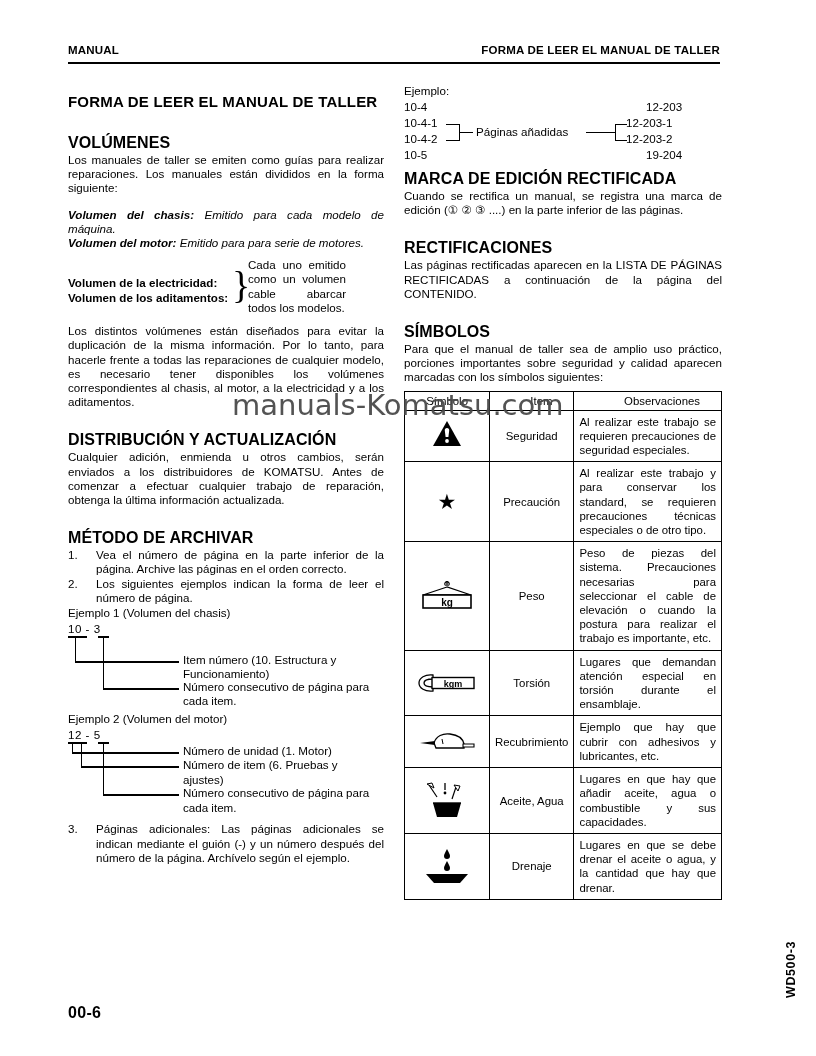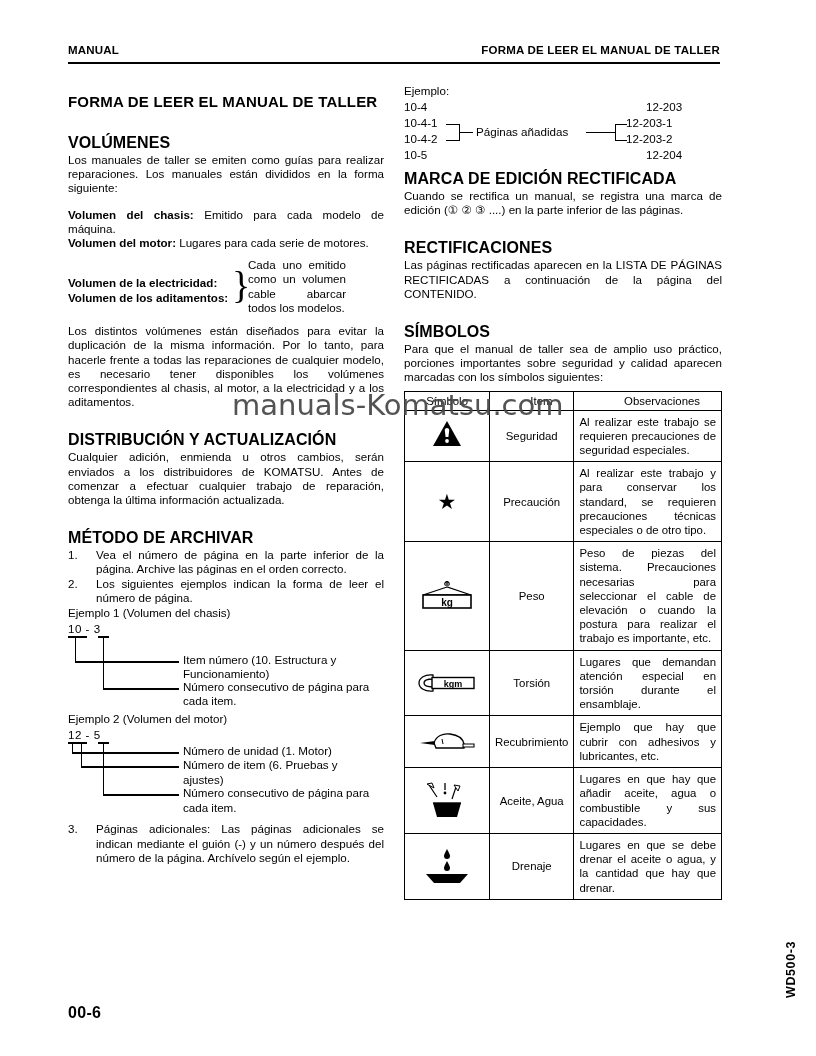--- a/index.html
+++ b/index.html
@@ -67,21 +67,21 @@
     font-weight: bold;
     margin: 0 0 1px 0;
     letter-spacing: 0.1px;
   }
   p.body {
     font-size: 11.6px;
     line-height: 14.2px;
     margin: 0 0 12px 0;
     text-align: justify;
   }
-  p.body.tight { margin-bottom: 0; }
+  p.body.tight { margin-bottom: 0; font-style: italic; }
   p.body b { font-weight: bold; }
 
   .spacer-sm { height: 10px; }
 
   
   .brace-block {
     position: relative;
     margin: 8px 0 4px 0;
     height: 62px;
     font-size: 11.6px;
@@ -263,21 +263,21 @@
   <div class="header-rule"></div>
 
   <div class="col-left">
 
     <h1 class="doc-title">FORMA DE LEER EL MANUAL DE TALLER</h1>
 
     <h2 class="sec">VOLÚMENES</h2>
     <p class="body">Los manuales de taller se emiten como guías para realizar reparaciones. Los manuales están divididos en la forma siguiente:</p>
 
     <p class="body tight"><b>Volumen del chasis:</b><span> Emitido para cada modelo de máquina.</span></p>
-    <p class="body tight"><b>Volumen del motor:</b><span> Lugares para cada serie de motores.</span></p>
+    <p class="body tight"><b>Volumen del motor:</b><span> Emitido para para serie de motores.</span></p>
 
     <div class="brace-block">
       <div class="brace-labels">
         <div>Volumen de la electricidad:</div>
         <div>Volumen de los aditamentos:</div>
       </div>
       <div class="brace-glyph">}</div>
       <div class="brace-text">Cada uno emitido como un volumen cable abarcar todos los modelos.</div>
     </div>
 
@@ -359,21 +359,21 @@
       <div class="lbl" style="left:72px; top:41px;">Páginas añadidas</div>
 
       <div class="ln-h" style="left:182px; top:48px; width:30px;"></div>
       <div class="ln-v" style="left:211px; top:40px; height:17px;"></div>
       <div class="ln-h" style="left:211px; top:40px; width:12px;"></div>
       <div class="ln-h" style="left:211px; top:56px; width:12px;"></div>
 
       <div class="lbl" style="left:242px; top:16px;">12-203</div>
       <div class="lbl" style="left:222px; top:32px;">12-203-1</div>
       <div class="lbl" style="left:222px; top:48px;">12-203-2</div>
-      <div class="lbl" style="left:242px; top:64px;">12-204</div>
+      <div class="lbl" style="left:242px; top:64px;">19-204</div>
     </div>
 
     <h2 class="sec">MARCA DE EDICIÓN RECTIFICADA</h2>
     <p class="body">Cuando se rectifica un manual, se registra una marca de edición (① ② ③ ....) en la parte inferior de las páginas.</p>
 
     <div class="spacer-sm"></div>
 
     <h2 class="sec">RECTIFICACIONES</h2>
     <p class="body">Las páginas rectificadas aparecen en la LISTA DE PÁGINAS RECTIFICADAS a continuación de la página del CONTENIDO.</p>
 

